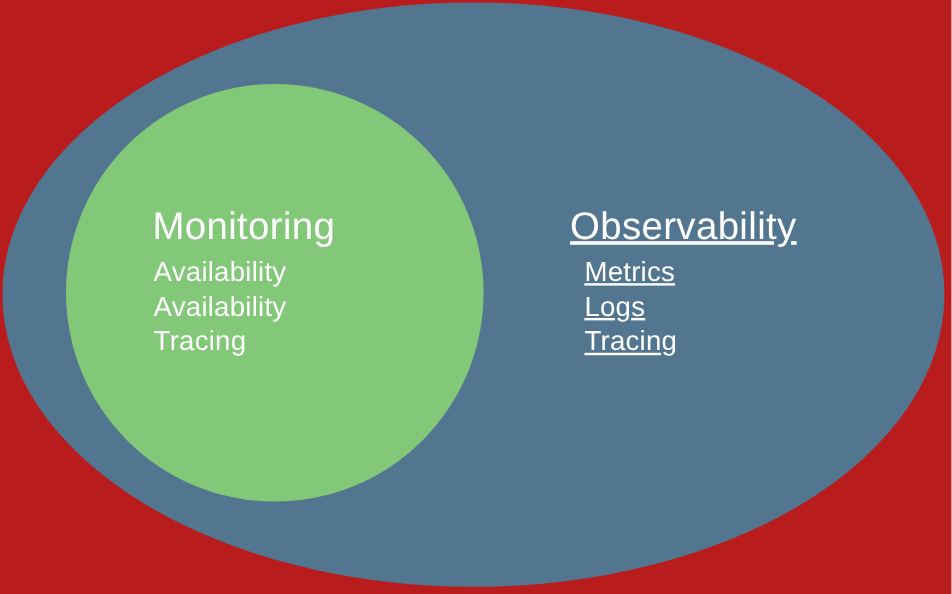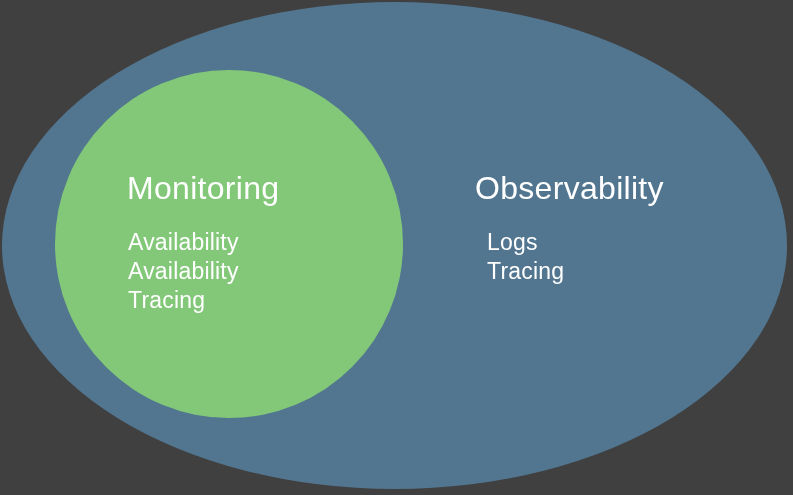--- a/index.html
+++ b/index.html
@@ -5,21 +5,21 @@
   html, body {
     margin: 0;
     padding: 0;
     background: #ffffff;
     font-family: "Liberation Sans", sans-serif;
   }
   .stage {
     position: relative;
     width: 793px;
     height: 495px;
-    background: #404040;
+    background: #b91c1c;
     overflow: hidden;
   }
   .ellipse-outer {
     position: absolute;
     left: 2px;
     top: 2px;
     width: 785px;
     height: 487px;
     border-radius: 50%;
   }
@@ -30,31 +30,31 @@
     width: 348px;
     height: 348px;
     border-radius: 50%;
   }
   .label-group {
     position: absolute;
     top: 170px;
     color: #ffffff;
   }
   .label-group.monitoring { left: 127px; }
-  .label-group.observability { left: 475px; }
+  .label-group.observability { left: 475px; text-decoration: underline; }
   .set-heading {
     font-size: 32px;
     line-height: 36px;
     font-weight: 400;
     letter-spacing: 0.3px;
     white-space: nowrap;
   }
   .set-items {
     list-style: none;
-    margin: 22px 0 0 0;
+    margin: 6px 0 0 0;
     padding: 0;
   }
   .observability .set-items { padding-left: 12px; }
   .monitoring .set-items { padding-left: 1px; }
   .set-items li {
     font-size: 23px;
     line-height: 29px;
     font-weight: 400;
     letter-spacing: 0.2px;
     white-space: nowrap;
@@ -74,18 +74,19 @@
     <ul class="set-items">
       <li>Availability</li>
       <li>Availability</li>
       <li>Tracing</li>
     </ul>
   </div>
 
   <div class="label-group observability">
     <div class="set-heading">Observability</div>
     <ul class="set-items">
+      <li>Metrics</li>
       <li>Logs</li>
       <li>Tracing</li>
     </ul>
   </div>
 
 </div>
 
 </body></html>

